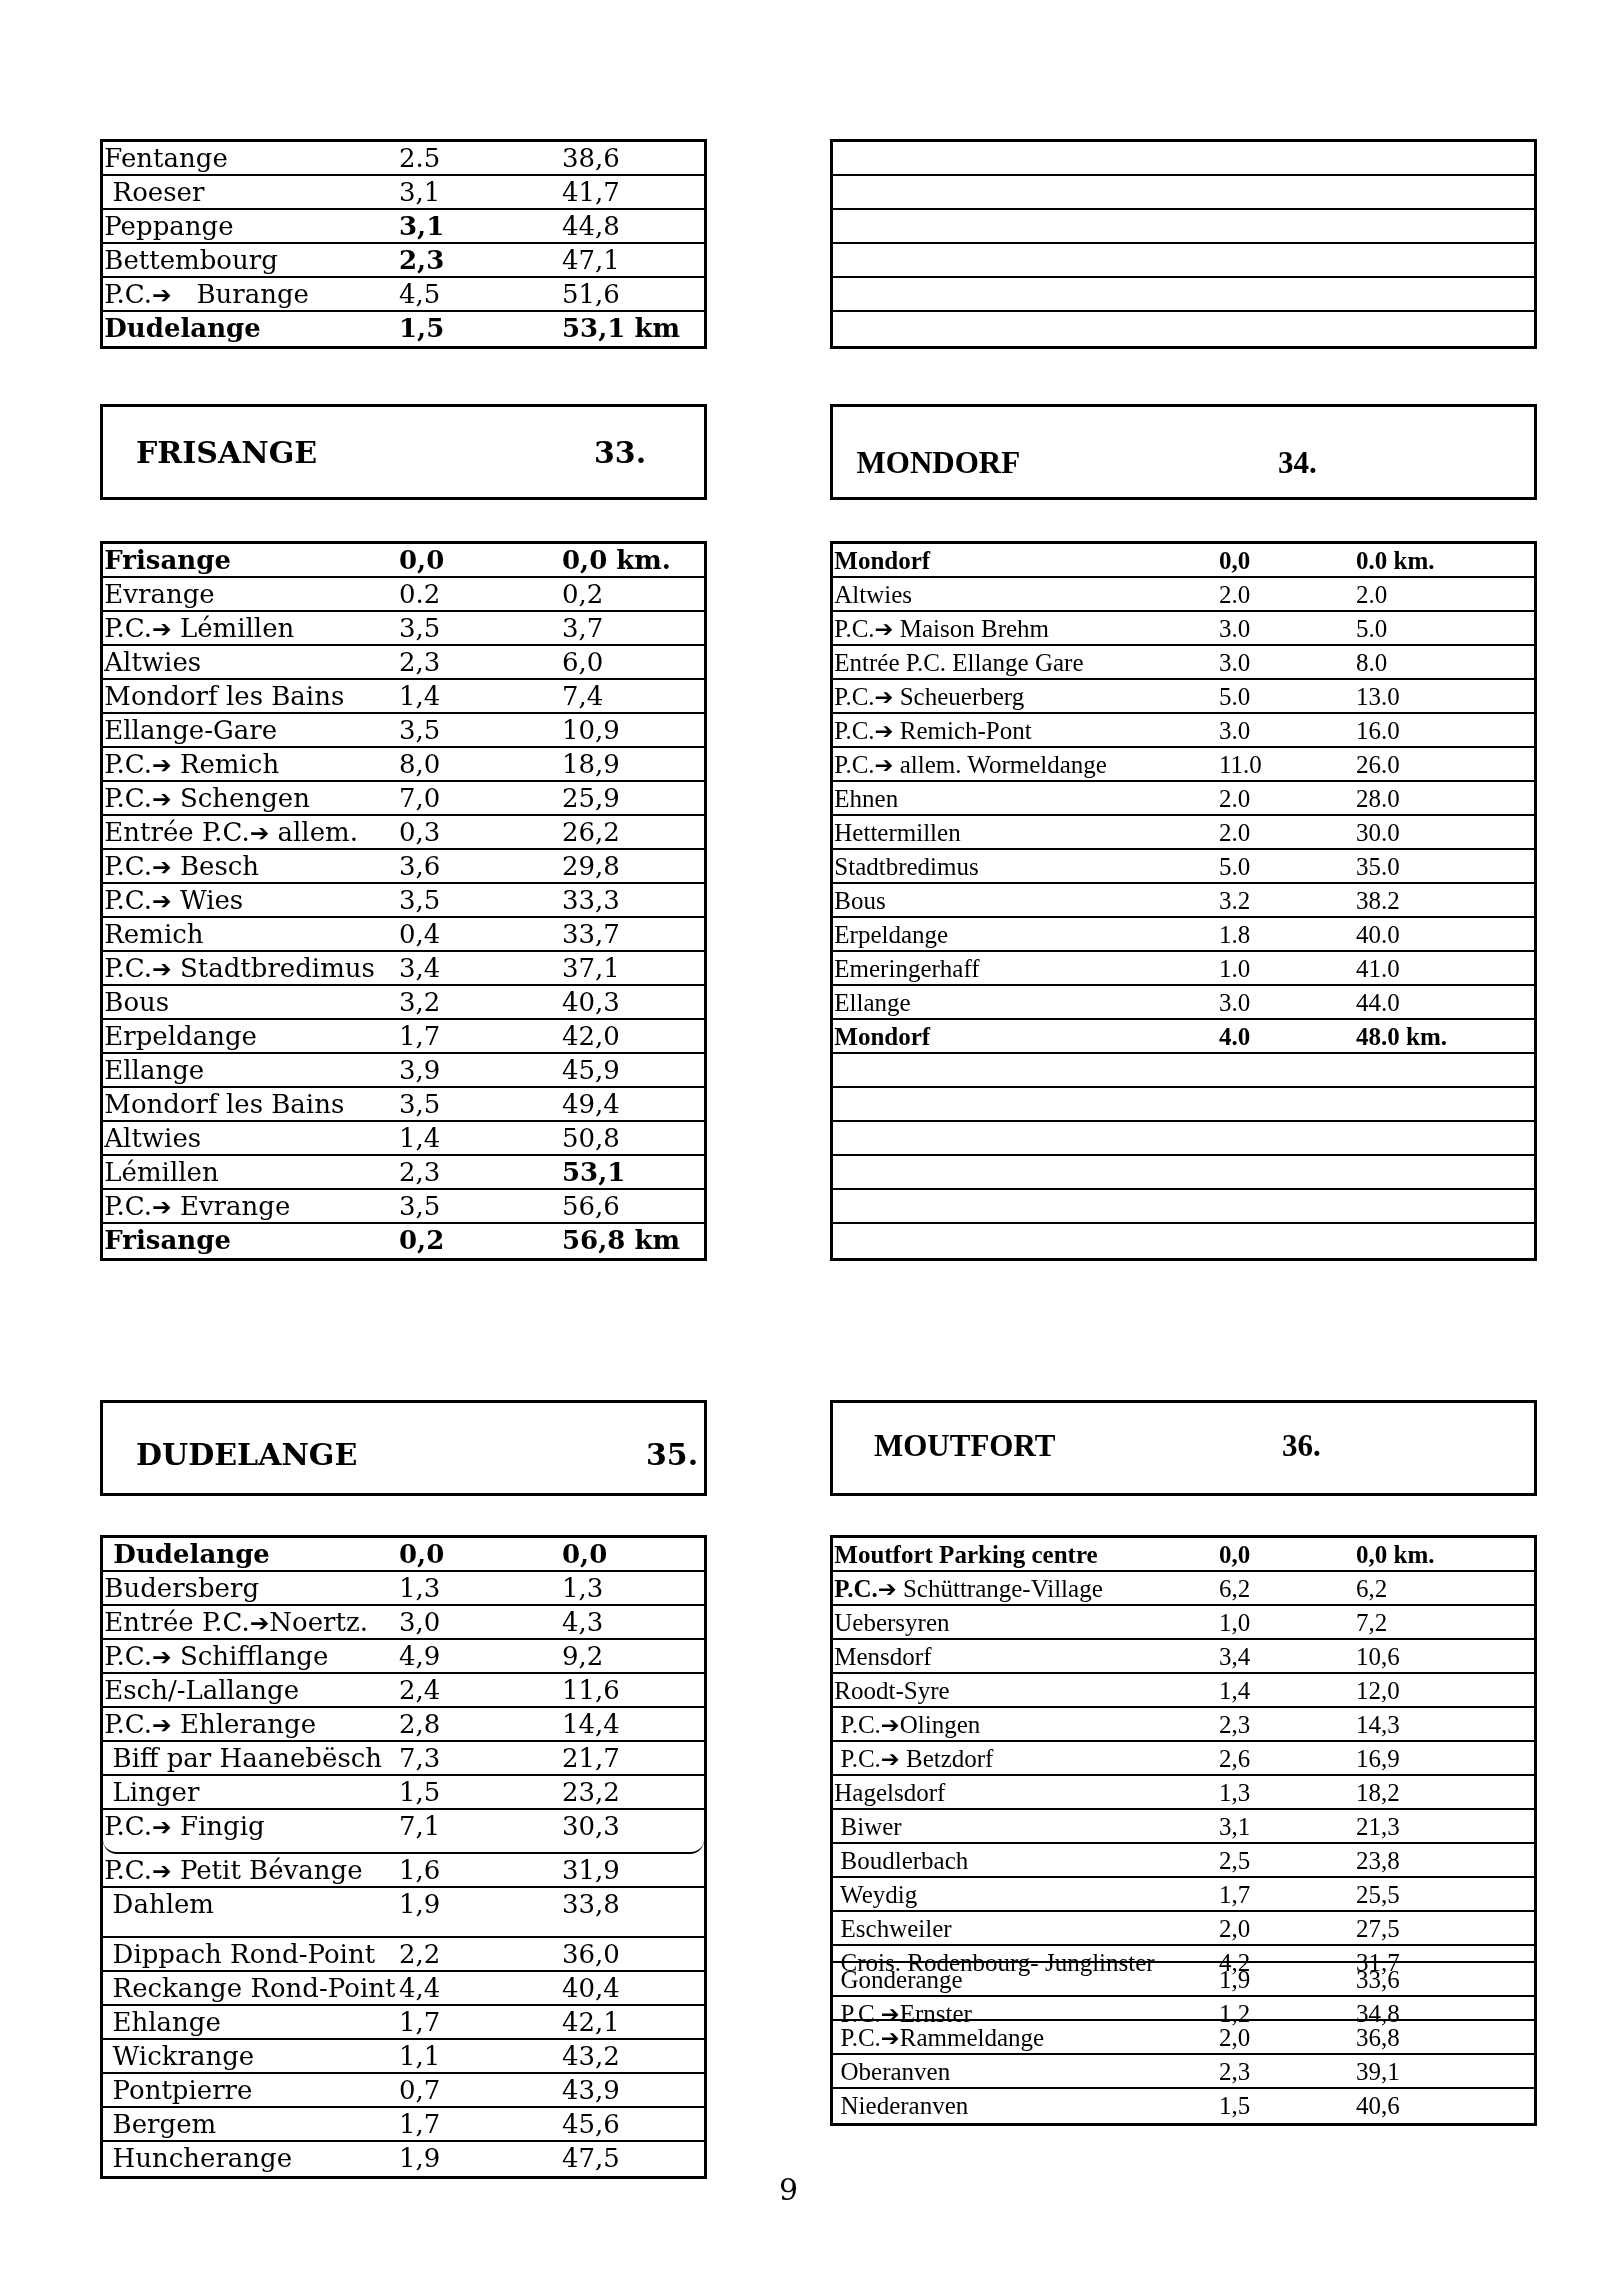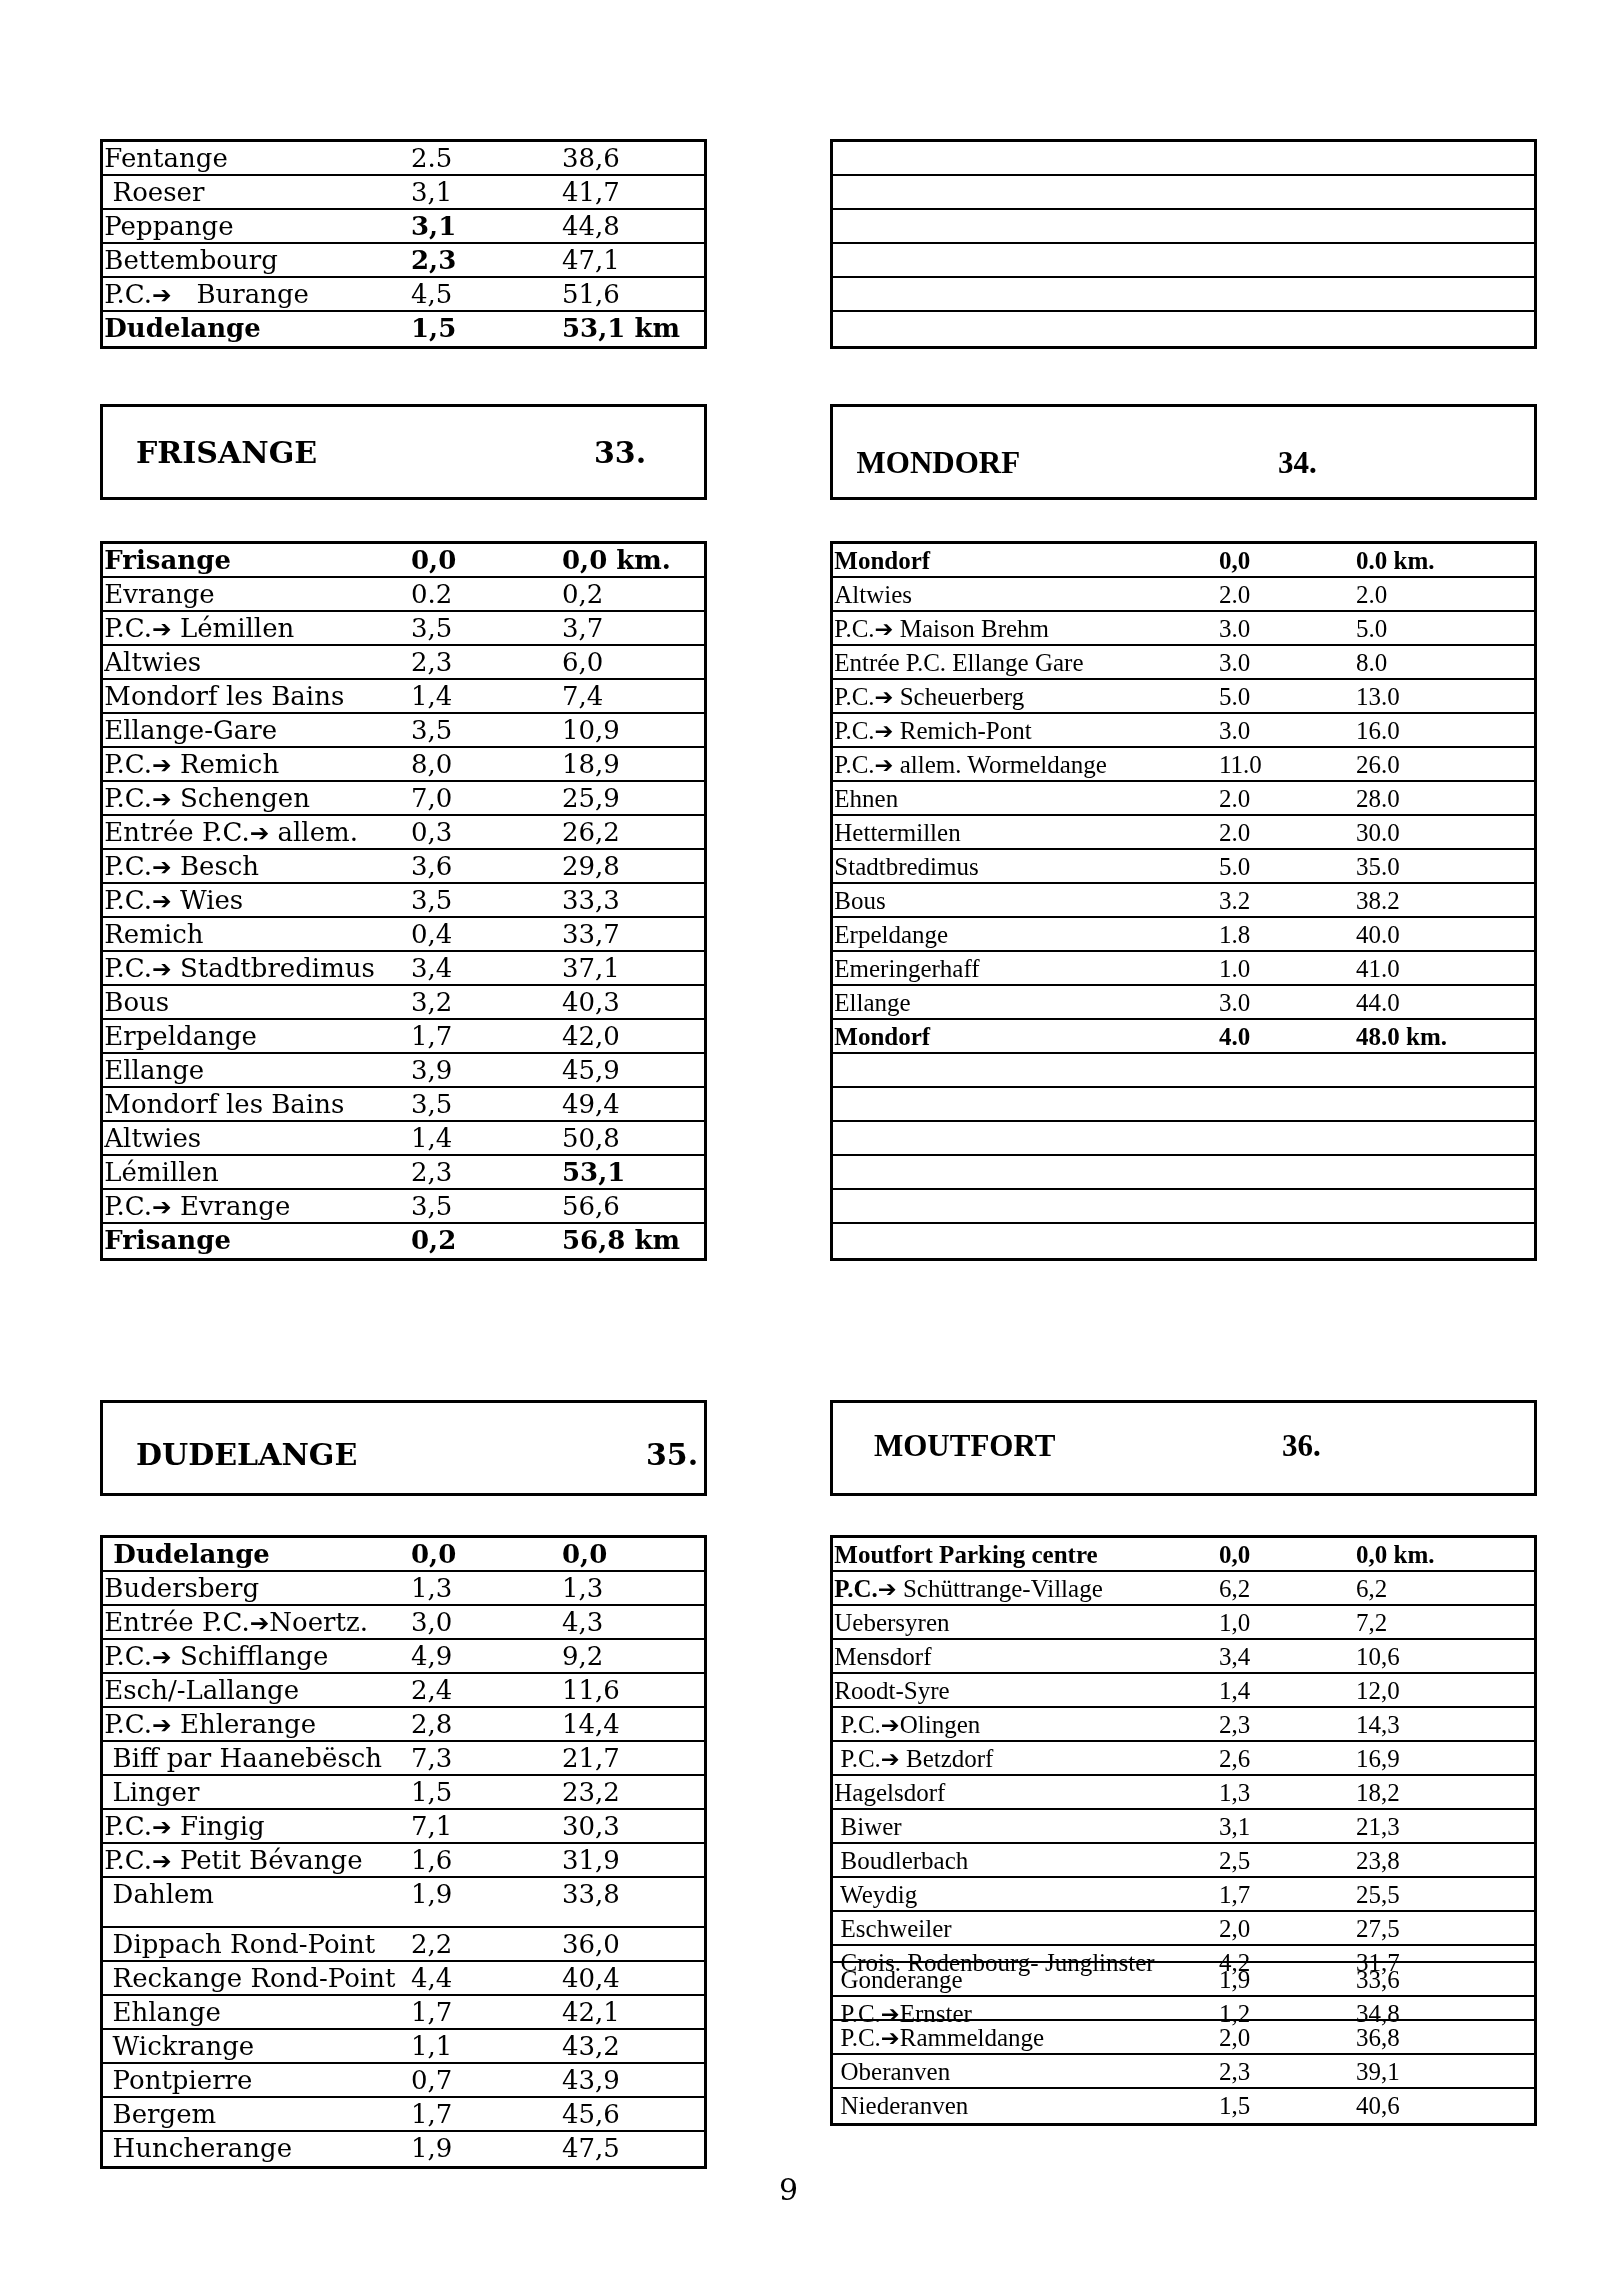--- a/index.html
+++ b/index.html
@@ -6,21 +6,21 @@
   body { width:1622px; height:2295px; position:relative; overflow:hidden; color:#000; }
   .tbl { position:absolute; border:3.3px solid #000; box-sizing:border-box; }
   .row { position:relative; border-bottom:2.6px solid #000; box-sizing:border-box; white-space:nowrap; }
   .row:last-child { border-bottom:none; }
   .cell { position:absolute; top:0; line-height:inherit; }
   .bold { font-weight:bold; }
   
   .tl { font-family:"DejaVu Serif", serif; font-size:26px; }
   .tl .row { height:34px; line-height:33px; }
   .tl .c1 { left:1.3px; }
-  .tl .c2 { left:308px; }
+  .tl .c2 { left:296px; }
   .tl .c3 { left:459px; }
   .tr { font-family:"Liberation Serif", serif; font-size:25px; }
   .tr .row { height:34px; line-height:33px; }
   .tr .c1 { left:1.3px; }
   .tr .c2 { left:386px; }
   .tr .c3 { left:523px; }
   .hdr { position:absolute; border:3.3px solid #000; box-sizing:border-box; }
   .hdr .name, .hdr .num { position:absolute; font-weight:bold; }
   .hl { font-family:"DejaVu Serif", serif; font-size:30px; }
   .hr { font-family:"Liberation Serif", serif; font-size:31px; }
@@ -339,21 +339,21 @@
     <div class="row" style="height: 34px;">
       <span class="cell c1" style="white-space: pre;"> Biff par Haanebësch</span>
       <span class="cell c2">7,3</span>
       <span class="cell c3">21,7</span>
     </div>
     <div class="row" style="height: 34px;">
       <span class="cell c1" style="white-space: pre;"> Linger</span>
       <span class="cell c2">1,5</span>
       <span class="cell c3">23,2</span>
     </div>
-    <div class="row" style="height: 34px;">
+    <div class="row" style="height: 44px; border-radius: 14px;">
       <span class="cell c1" style="white-space: pre;"><span>P.C.</span><span class="arrow">➔</span><span> Fingig</span></span>
       <span class="cell c2">7,1</span>
       <span class="cell c3">30,3</span>
     </div>
     <div class="row" style="height: 34px;">
       <span class="cell c1" style="white-space: pre;"><span>P.C.</span><span class="arrow">➔</span><span> Petit Bévange</span></span>
       <span class="cell c2">1,6</span>
       <span class="cell c3">31,9</span>
     </div>
     <div class="row" style="height: 50px;">

